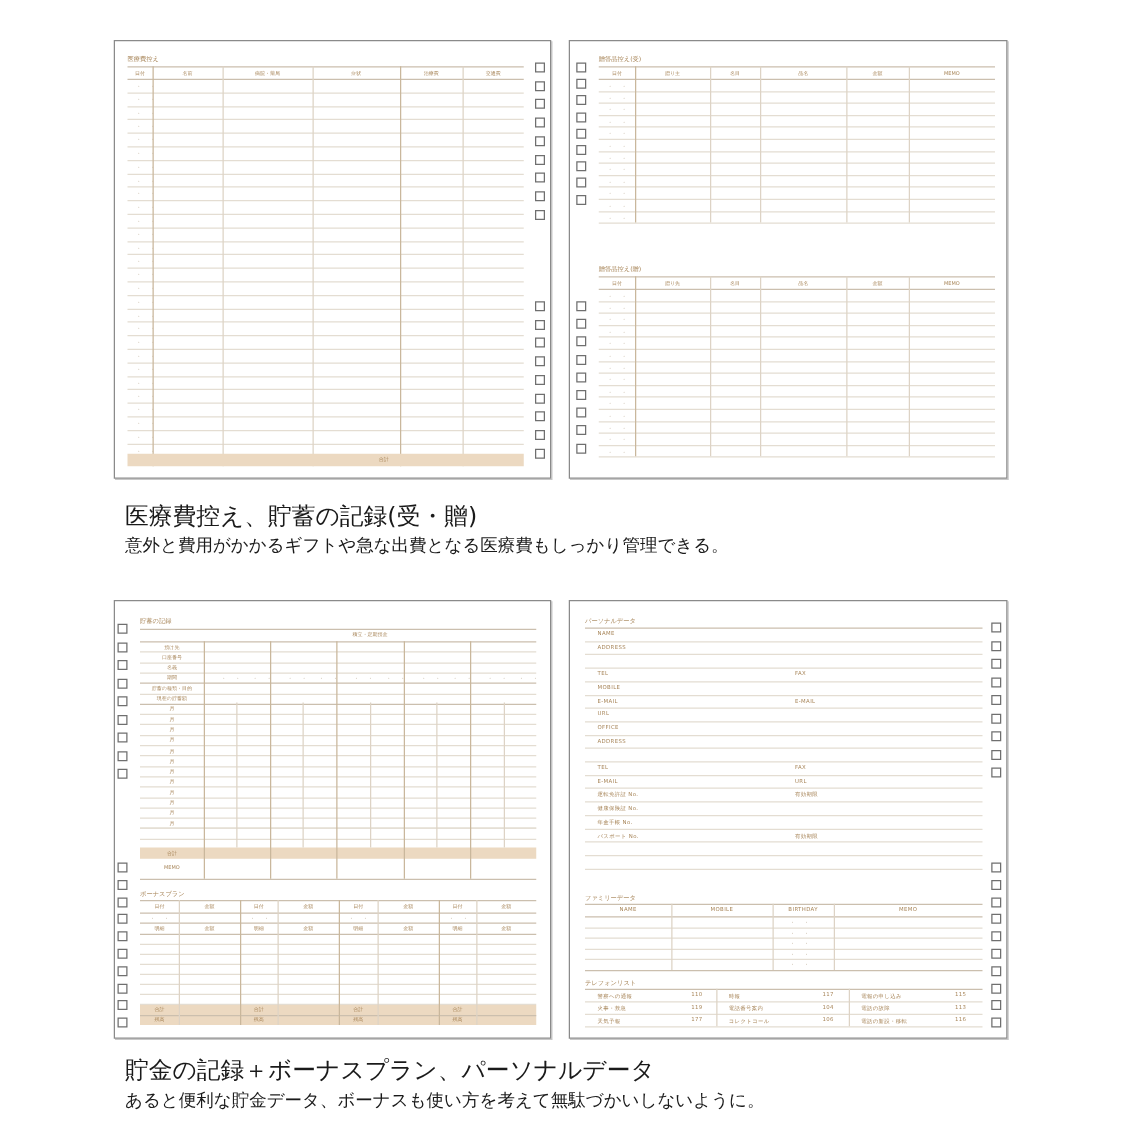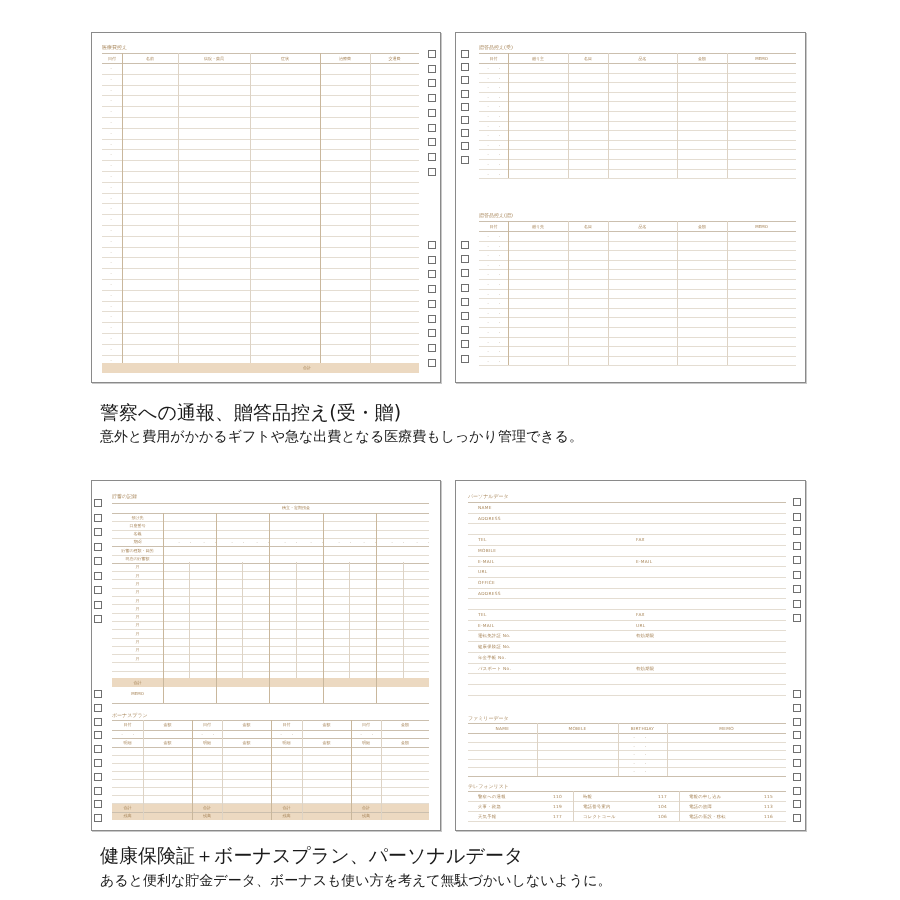--- a/index.html
+++ b/index.html
@@ -219,21 +219,21 @@
       <div class="cb" style="left:5px;top:236.4px"></div>
       <div class="cb" style="left:5px;top:250.6px"></div>
       <div class="cb" style="left:5px;top:264.8px"></div>
       <div class="cb" style="left:5px;top:279px"></div>
       <div class="cb" style="left:5px;top:293.2px"></div>
       <div class="cb" style="left:5px;top:307.4px"></div>
       <div class="cb" style="left:5px;top:321.6px"></div>
     </div>
 </div>
 
-<div class="caption-title" style="left:100px;top:400px">警察への通報、贈答品控え(受・贈)</div>
+<div class="caption-title" style="left:100px;top:400px">医療費控え、貯蓄の記録(受・贈)</div>
 <div class="caption-sub" style="left:100px;top:428px">意外と費用がかかるギフトや急な出費となる医療費もしっかり管理できる。</div>
 
 <div class="page" id="p3" style="left:91px;top:480px;width:350px;height:351px;">
   <div class="ttl" style="left:20px;top:12px">貯蓄の記録</div>
   <div id="p3-grid">
       <div class="hl dark" style="left:20px;top:22px;width:317px"></div>
       <div class="cell" style="left:71px;top:24px;width:266px">積立・定期預金</div>
       <div class="hl dark" style="left:20px;top:32px;width:317px"></div>
       <div class="cell" style="left:20px;top:33.5px;width:51px">預け先</div>
       <div class="hl" style="left:20px;top:40.3px;width:317px"></div>
@@ -492,14 +492,14 @@
       <div class="cb" style="left:337px;top:250.4px"></div>
       <div class="cb" style="left:337px;top:264.2px"></div>
       <div class="cb" style="left:337px;top:278px"></div>
       <div class="cb" style="left:337px;top:291.8px"></div>
       <div class="cb" style="left:337px;top:305.6px"></div>
       <div class="cb" style="left:337px;top:319.4px"></div>
       <div class="cb" style="left:337px;top:333.2px"></div>
     </div>
 </div>
 
-<div class="caption-title" style="left:100px;top:843px">健康保険証＋ボーナスプラン、パーソナルデータ</div>
+<div class="caption-title" style="left:100px;top:843px">貯金の記録＋ボーナスプラン、パーソナルデータ</div>
 <div class="caption-sub" style="left:100px;top:872px">あると便利な貯金データ、ボーナスも使い方を考えて無駄づかいしないように。</div>
 
 </body></html>

